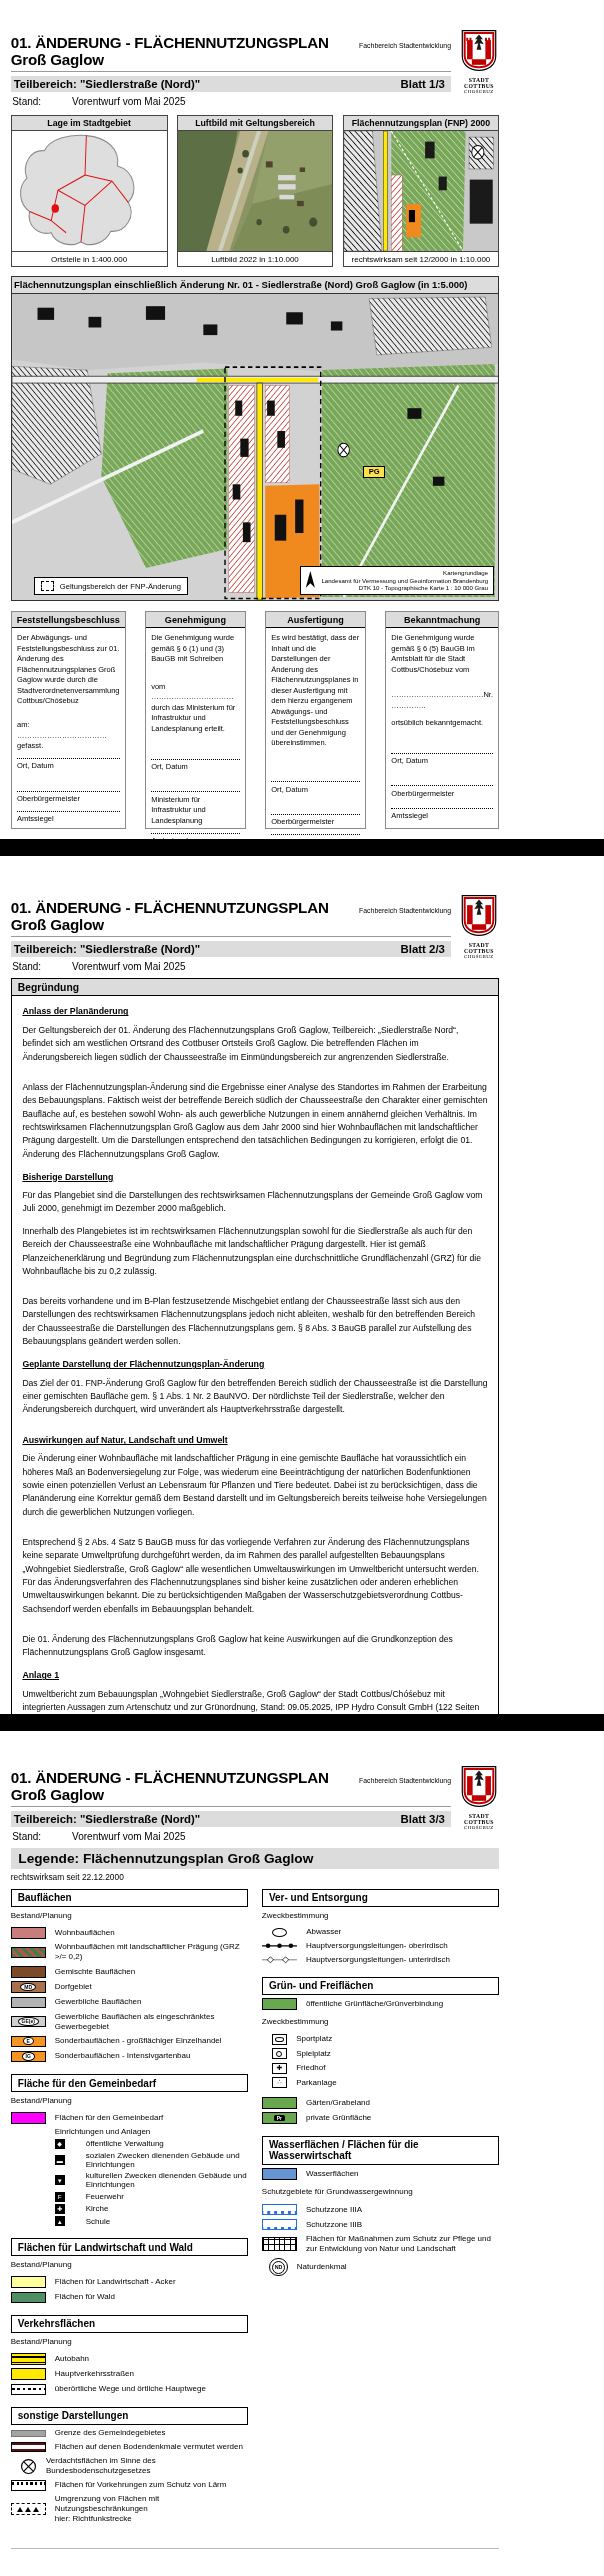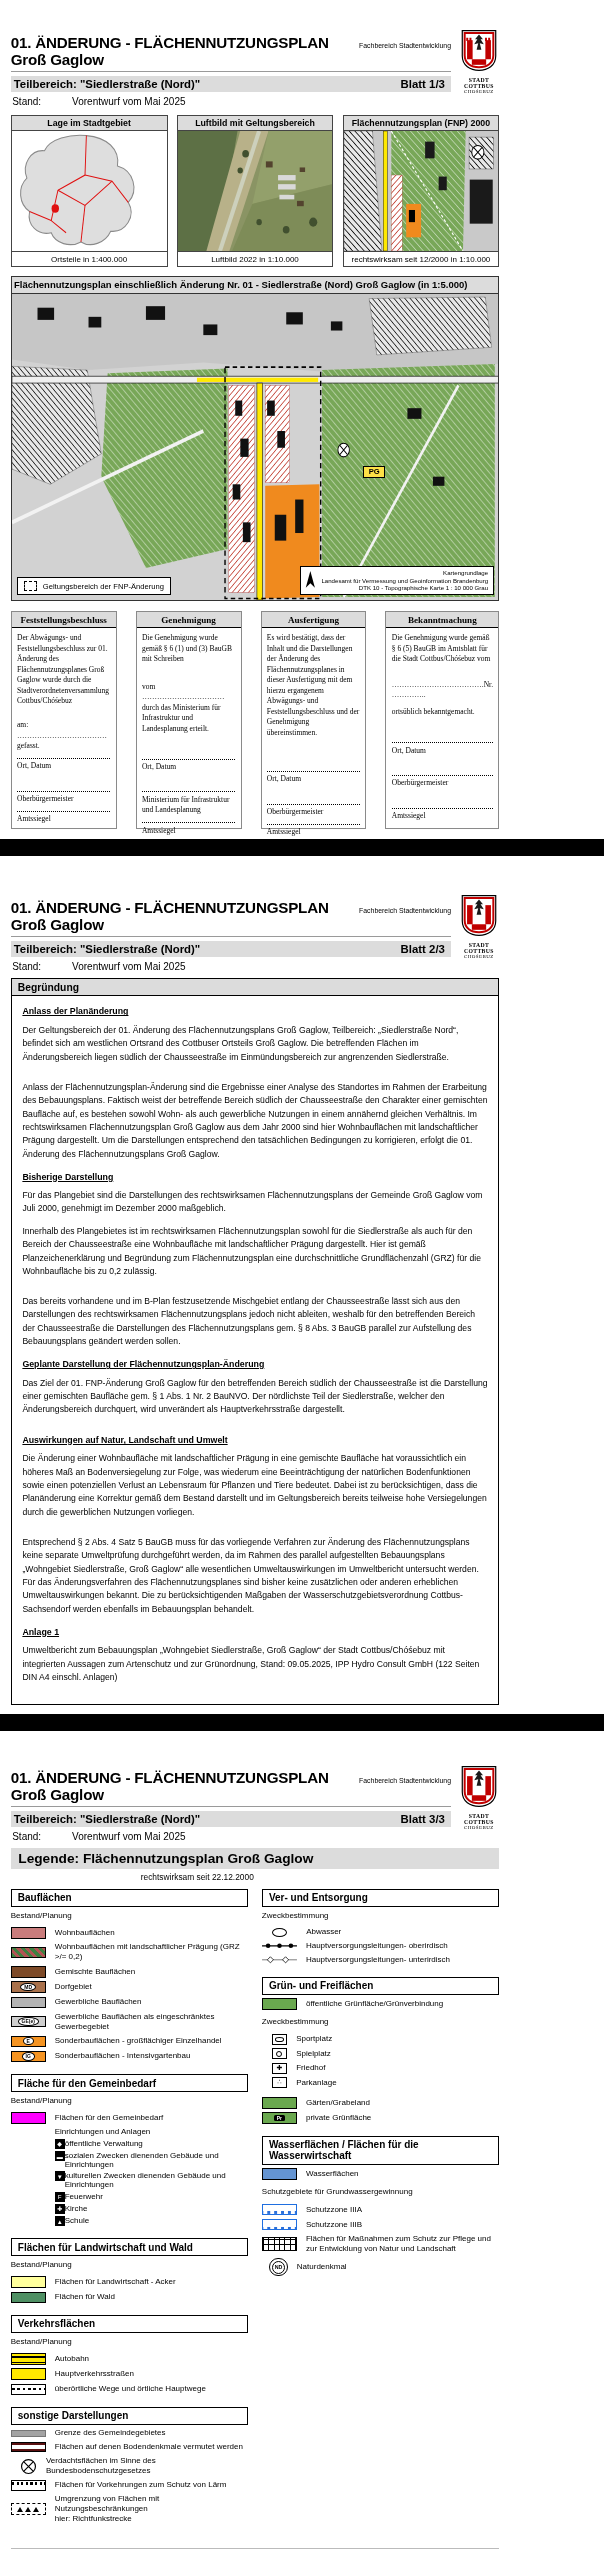--- a/index.html
+++ b/index.html
@@ -27,47 +27,47 @@
   .minibox { flex:1; border:0.8px solid #444; background:#fff; }
   .minihead { background:#dcdcdc; border-bottom:0.8px solid #444; text-align:center; font-weight:bold; font-size:8.8px; padding:2.3px 0.8px; }
   .minimap { display:block; width:100%; height:120px; }
   .minicap { border-top:0.8px solid #444; text-align:center; font-size:8px; padding:2.3px 0.8px; background:#fff; }
 
   
   .bigmap { border:0.8px solid #333; margin-top:9.1px; }
   .bigmap-head { background:#dcdcdc; border-bottom:0.8px solid #333; text-align:left; font-weight:bold; font-size:9.5px; padding:2.3px; }
   .bigmap-body { position:relative; height:306px; }
   .mapsvg { display:block; width:100%; height:306px; }
-  .chip-left { position:absolute; left:5px; bottom:4.6px; background:#fff; border:0.8px solid #000; font-size:7.6px; padding:3px 6.1px; display:flex; align-items:center; gap:5.3px; }
+  .chip-left { position:absolute; left:22px; bottom:4.6px; background:#fff; border:0.8px solid #000; font-size:7.6px; padding:3px 6.1px; display:flex; align-items:center; gap:5.3px; }
   .dash-sym { width:13.7px; height:10px; border:1.2px dashed #000; flex:none; }
   .chip-right { position:absolute; right:4.6px; bottom:4.6px; background:#fff; border:0.8px solid #000; font-size:6.1px; padding:2.3px 4.6px; display:flex; align-items:center; gap:5.3px; }
   .attr-lines { text-align:right; line-height:1.25; }
   .pg-label { position:absolute; right:113px; top:172px; background:#fde047; border:0.8px solid #000; font-size:7.6px; font-weight:bold; padding:0.8px 4.6px; }
 
   
-  .boxrow { display:flex; gap:19px; margin-top:10.7px;font-family:Liberation Serif, serif; }
+  .boxrow { display:flex; gap:19px; margin-top:10.7px; }
   .sigbox { flex:1; border:0.8px solid #8a8a8a; display:flex; flex-direction:column; }
   .sighead { background:#dcdcdc; border-bottom:1.5px solid #000; font-weight:bold; text-align:center; font-size:9.1px; padding:2.3px 0.8px; }
   .sigbody { padding:5.3px 5.3px 6.1px; font-size:7.5px; line-height:1.4; height:200px; display:flex; flex-direction:column; }
   .sigbody p { margin-bottom:6.1px; }
   .dotline { border-bottom:1.1px dotted #000; height:7.6px; margin-bottom:2.3px; }
   .siggrp { margin-top:auto; }
   .siggrp2 { margin-top:12.2px; }
 
   
   .band { background:#dcdcdc; border:0.8px solid #000; font-weight:bold; font-size:10.3px; padding:2.3px 6.1px; margin-top:1.5px; }
   .textbox { border:0.8px solid #000; border-top:none; padding:9.1px 10.7px 9.1px; min-height:709px; }
   .bhead { font-size:8.8px; font-weight:bold; text-decoration:underline; margin:10.7px 0 7.6px; }
   .bhead.first { margin-top:1.5px; }
   .bpara { font-size:8.6px; line-height:1.55; margin-bottom:9.1px; }
   .bpara.gap { margin-top:17px; }
 
   
   .leg-title { background:#dcdcdc; font-weight:bold; font-size:13.7px; padding:3px 7.6px; margin-top:1.5px; }
-  .leg-sub { font-size:8.4px; padding:2.3px 0 1.5px; margin-left:130px; }
+  .leg-sub { font-size:8.4px; padding:2.3px 0 1.5px; }
   .leg-cols { display:flex; gap:13.7px; margin-top:4.6px; }
   .leg-col { flex:1; min-width:0; }
   .leg-secbox { border:0.8px solid #000; padding:2.3px 6.1px; font-weight:bold; font-size:10px; margin:12.2px 0 3.8px; background:#fff; }
   .leg-secbox.first { margin-top:1.5px; }
   .leg-note { font-size:8px; margin:3px 0 7.6px; }
   .lrow { display:flex; align-items:center; gap:9.1px; margin:3.8px 0; font-size:8px; line-height:1.25; }
   .lrow .lbl { flex:1; }
   .sw { width:35px; height:11.4px; border:0.8px solid #000; flex:none; display:flex; align-items:center; justify-content:center; position:relative; }
   .badge { background:#fff; border:0.8px solid #000; border-radius:50%; font-size:5px; font-weight:bold; padding:0.8px 3px; line-height:1; white-space:nowrap; }
   .badge-dark { background:#000; color:#fff; font-size:5px; font-weight:bold; padding:0.8px 3px; border-radius:1.5px; line-height:1; }
@@ -81,21 +81,21 @@
   .sw-gemein { background:#ff00ff; }
   .sw-acker { background:#ffff9c; }
   .sw-wald { background:#4e8f63; }
   .sw-gruen { background:#6aa84f; }
   .sw-wasser { background:#6494d2; }
   .sw-autobahn { background:linear-gradient(#ffe900 0 2.3px,#000 2.3px 3.8px,#ffe900 3.8px 7.6px,#000 7.6px 9.1px,#ffe900 9.1px 11.4px); }
   .sw-haupt { background:#ffe900; }
   .sw-wege { background:#fff; background-image:repeating-linear-gradient(90deg,#000 0 2.7px,transparent 2.7px 5.3px); background-size:100% 2.3px; background-position:0 center; background-repeat:no-repeat; }
   .sw-zone { border:1.5px solid #1f6fe0; background-color:#fff; background-image:radial-gradient(circle,#2a6fdb 1.7px,transparent 1.9px); background-size:6.9px 6.9px; background-position:2.3px 4.6px; background-repeat:repeat-x; }
 
-  .frow { display:flex; align-items:flex-start; gap:0; margin:2.3px 0 2.3px 44px; font-size:8px; }
+  .frow { display:flex; align-items:center; gap:21px; margin:2.3px 0 2.3px 44px; font-size:8px; }
   .fic { width:10px; height:10px; background:#000; color:#fff; font-size:6.1px; display:flex; align-items:center; justify-content:center; flex:none; }
   .sub-label { font-size:8px; margin:3px 0 2.3px 44px; }
 
   .ic-grenze { width:35px; height:6.9px; background:#a3a3a3; border:0.8px solid #777; flex:none; }
   .ic-boden { width:35px; height:10px; border:0.8px solid #000; background:linear-gradient(#5a1010 0 1.9px,#fff 1.9px calc(100% - 1.9px),#5a1010 calc(100% - 1.9px)); flex:none; }
   .ic-laerm { width:35px; height:10.7px; border:0.8px solid #000; background-image:repeating-linear-gradient(90deg,#000 0 2.3px,transparent 2.3px 4.6px),repeating-linear-gradient(90deg,#000 0 2.3px,transparent 2.3px 4.6px); background-size:100% 2.3px,100% 2.3px; background-position:0 1.5px,0 calc(100% - 3.8px); background-repeat:no-repeat,no-repeat; flex:none; }
   .ic-richtfunk { width:35px; height:12.2px; border:1.2px dashed #000; display:flex; align-items:center; justify-content:center; gap:2.3px; flex:none; }
   .tri { width:0; height:0; border-left:3px solid transparent; border-right:3px solid transparent; border-bottom:5.3px solid #000; }
   .ic-abwasser { width:15.2px; height:9.1px; border:1.5px solid #000; border-radius:50%; flex:none; margin-left:10px; }
   .lnsvg { flex:none; }
@@ -424,20 +424,21 @@
       <p class="bpara">Für das Plangebiet sind die Darstellungen des rechtswirksamen Flächennutzungsplans der Gemeinde Groß Gaglow vom Juli 2000, genehmigt im Dezember 2000 maßgeblich.</p>
       <p class="bpara">Innerhalb des Plangebietes ist im rechtswirksamen Flächennutzungsplan sowohl für die Siedlerstraße als auch für den Bereich der Chausseestraße eine Wohnbaufläche mit landschaftlicher Prägung dargestellt. Hier ist gemäß Planzeichenerklärung und Begründung zum Flächennutzungsplan eine durchschnittliche Grundflächenzahl (GRZ) für die Wohnbaufläche bis zu 0,2 zulässig.</p>
       <p class="bpara gap">Das bereits vorhandene und im B-Plan festzusetzende Mischgebiet entlang der Chausseestraße lässt sich aus den Darstellungen des rechtswirksamen Flächennutzungsplans jedoch nicht ableiten, weshalb für den betreffenden Bereich der Chausseestraße die Darstellungen des Flächennutzungsplans gem. § 8 Abs. 3 BauGB parallel zur Aufstellung des Bebauungsplans geändert werden sollen.</p>
 
       <div class="bhead">Geplante Darstellung der Flächennutzungsplan-Änderung</div>
       <p class="bpara">Das Ziel der 01. FNP-Änderung Groß Gaglow für den betreffenden Bereich südlich der Chausseestraße ist die Darstellung einer gemischten Baufläche gem. § 1 Abs. 1 Nr. 2 BauNVO. Der nördlichste Teil der Siedlerstraße, welcher den Änderungsbereich durchquert, wird unverändert als Hauptverkehrsstraße dargestellt.</p>
 
       <div class="bhead" style="margin-top:18.3px;">Auswirkungen auf Natur, Landschaft und Umwelt</div>
       <p class="bpara">Die Änderung einer Wohnbaufläche mit landschaftlicher Prägung in eine gemischte Baufläche hat voraussichtlich ein höheres Maß an Bodenversiegelung zur Folge, was wiederum eine Beeinträchtigung der natürlichen Bodenfunktionen sowie einen potenziellen Verlust an Lebensraum für Pflanzen und Tiere bedeutet. Dabei ist zu berücksichtigen, dass die Planänderung eine Korrektur gemäß dem Bestand darstellt und im Geltungsbereich bereits teilweise hohe Versiegelungen durch die gewerblichen Nutzungen vorliegen.</p>
       <p class="bpara gap">Entsprechend § 2 Abs. 4 Satz 5 BauGB muss für das vorliegende Verfahren zur Änderung des Flächennutzungsplans keine separate Umweltprüfung durchgeführt werden, da im Rahmen des parallel aufgestellten Bebauungsplans „Wohngebiet Siedlerstraße, Groß Gaglow“ alle wesentlichen Umweltauswirkungen im Umweltbericht untersucht werden. Für das Änderungsverfahren des Flächennutzungsplanes sind bisher keine zusätzlichen oder anderen erheblichen Umweltauswirkungen bekannt. Die zu berücksichtigenden Maßgaben der Wasserschutzgebietsverordnung Cottbus-Sachsendorf werden ebenfalls im Bebauungsplan behandelt.</p>
+      <p class="bpara gap">Die 01. Änderung des Flächennutzungsplans Groß Gaglow hat keine Auswirkungen auf die Grundkonzeption des Flächennutzungsplans Groß Gaglow insgesamt.</p>
 
       <div class="bhead">Anlage 1</div>
       <p class="bpara">Umweltbericht zum Bebauungsplan „Wohngebiet Siedlerstraße, Groß Gaglow“ der Stadt Cottbus/Chóśebuz mit integrierten Aussagen zum Artenschutz und zur Grünordnung, Stand: 09.05.2025, IPP Hydro Consult GmbH (122 Seiten DIN A4 einschl. Anlagen)</p>
     </div>
   </div>
 </div>
 
 <div class="sep"></div>
 
 <div class="page" style="height:845px;">

